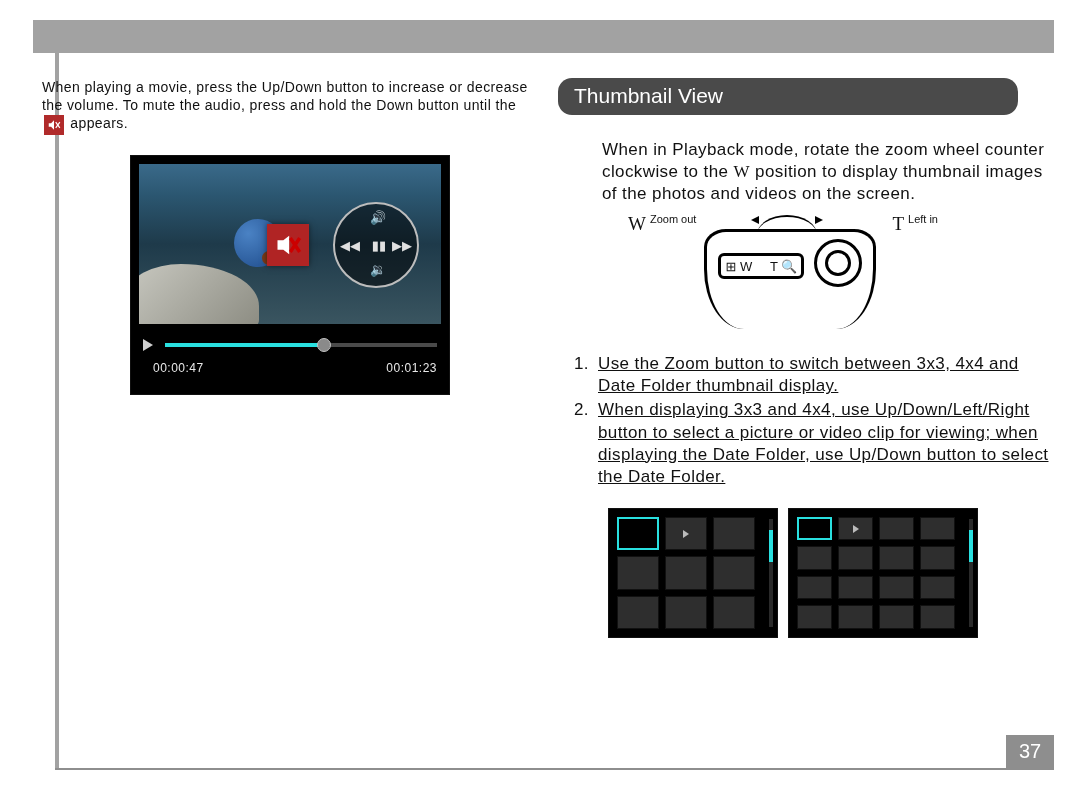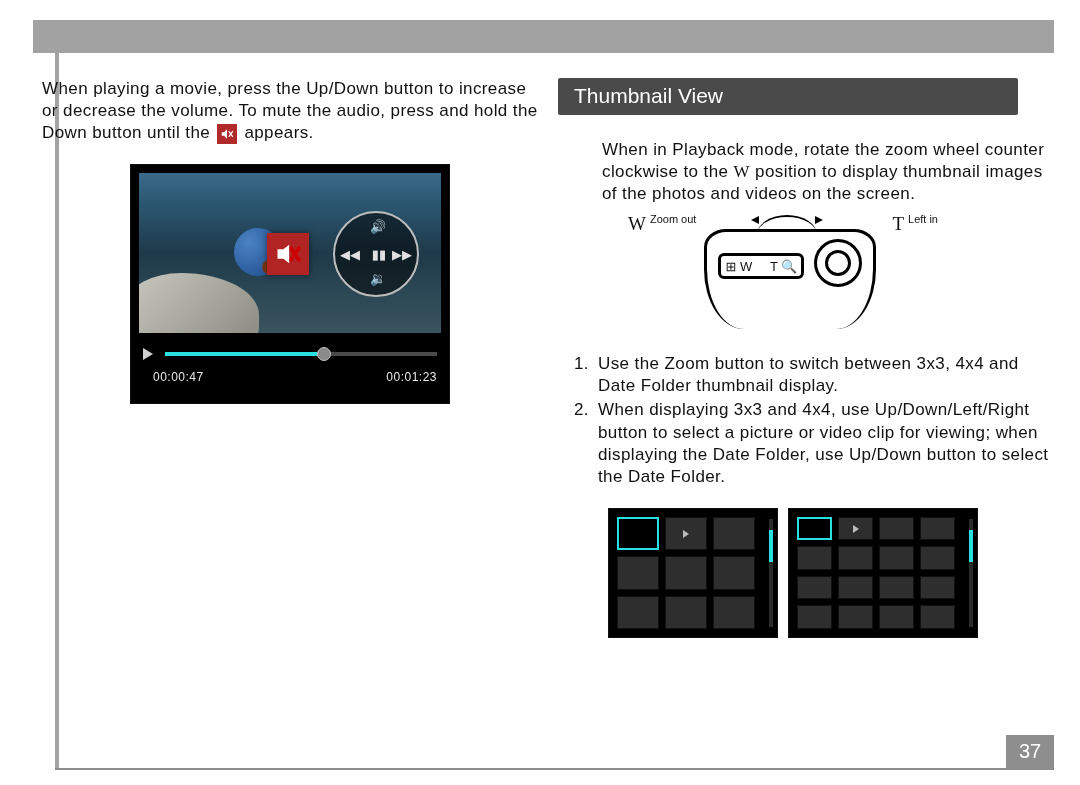--- a/index.html
+++ b/index.html
@@ -51,21 +51,21 @@
   }
   .col-left {
     flex: 1;
     padding-left: 0px;
   }
   .col-right {
     flex: 1;
     padding-left: 4px;
   }
   .para {
-    font-size: 17px;
+    font-size: 14px;
     line-height: 1.3;
     letter-spacing: 0.4px;
     margin-bottom: 10px;
   }
   .mute-icon {
     display: inline-flex;
     width: 20px; height: 20px;
     background: #b02a2a;
     color: #fff;
     font-size: 14px;
@@ -169,21 +169,21 @@
     display: flex; justify-content: space-between;
     color: #e8e8e8; font-size: 12px; letter-spacing: 0.5px;
   }
 
   
   .section-pill {
     background: #4a4a4a;
     color: #fff;
     font-size: 21px;
     padding: 6px 16px 7px 16px;
-    border-radius: 2px;
+    border-radius: 14px;
     display: inline-block;
     min-width: 460px;
   }
   .r-body {
     margin-top: 24px;
     font-size: 17px;
     line-height: 1.3;
     letter-spacing: 0.4px;
     margin-left: 44px;
   }
@@ -245,21 +245,21 @@
   .arc::before { left: -6px; border-right: 8px solid #000; }
   .arc::after { right: -6px; border-left: 8px solid #000; }
 
   ol.steps {
     margin-top: 24px;
     padding-left: 36px;
     font-size: 17px;
     line-height: 1.3;
     letter-spacing: 0.4px;
   }
-  ol.steps li { padding-left: 4px; margin-bottom: 2px; }
+  ol.steps li { padding-left: 4px; margin-bottom: 2px; text-decoration: underline; }
 
   
   .thumbs {
     margin-top: 20px;
     margin-left: 50px;
     display: flex;
     gap: 10px;
   }
   .tbox {
     background: #000;

